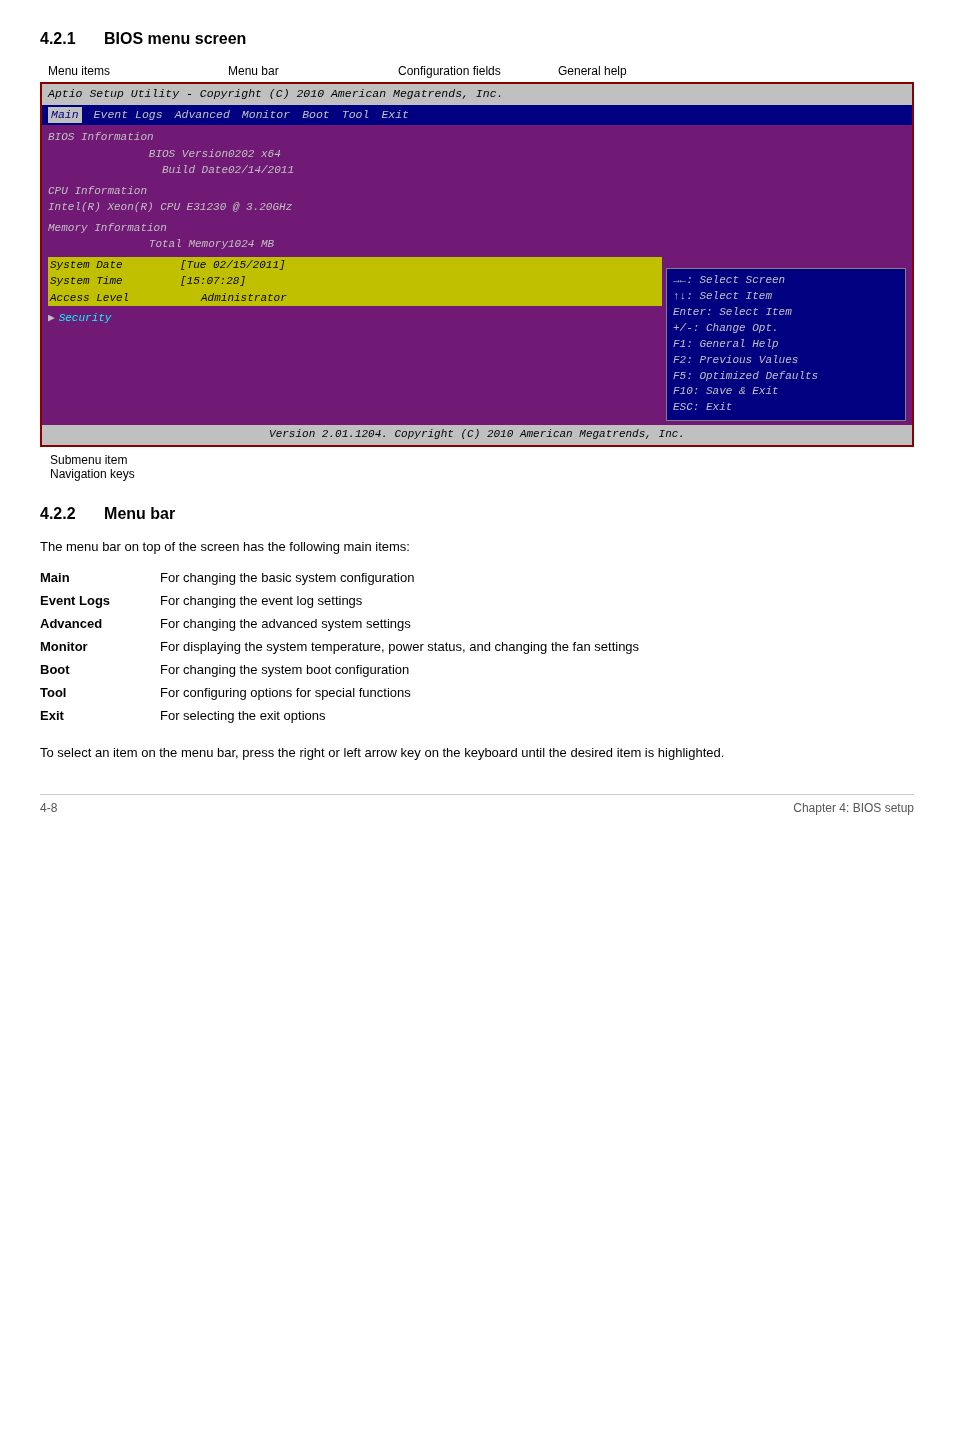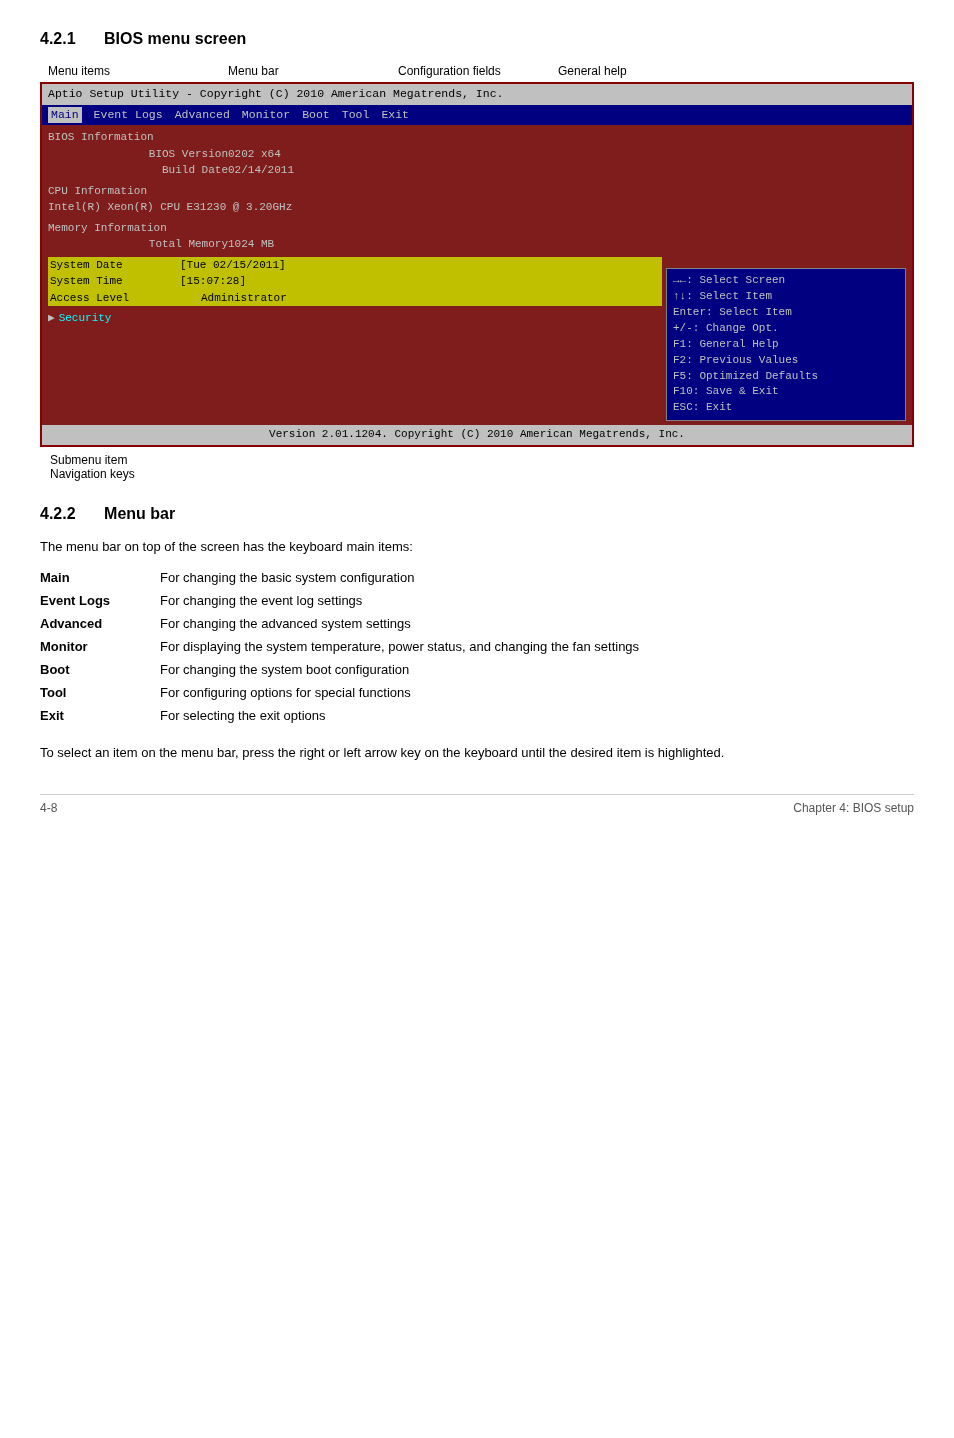--- a/index.html
+++ b/index.html
@@ -20,28 +20,29 @@
       margin-bottom: 16px;
       margin-top: 10px;
     }
     .section-num {
       margin-right: 24px;
     }
 
     
     .bios-screen {
       border: 2px solid #800;
-      background: #7f1d1d;
+      background: #701a75;
       color: #c0c0c0;
       font-family: 'Courier New', Courier, monospace;
       font-size: 11.5px;
       line-height: 1.45;
       padding: 0;
       margin-bottom: 6px;
       position: relative;
+      font-style: italic;
     }
 
     
     .bios-title-bar {
       background: #c0c0c0;
       color: #000;
       padding: 2px 6px;
       font-family: 'Courier New', Courier, monospace;
       font-size: 11.5px;
       display: flex;
@@ -335,21 +336,21 @@
   <span>Submenu item</span>
   <span>Navigation keys</span>
 </div>
 
 <div class="section-422">
   <h2 class="section-heading">
     <span class="section-num">4.2.2</span>
     <span>Menu bar</span>
   </h2>
 
-  <p class="section-intro">The menu bar on top of the screen has the keyboard main items:</p>
+  <p class="section-intro">The menu bar on top of the screen has the following main items:</p>
 
   <table class="menu-table">
     <tbody id="menu-table-body">
         <tr>
     <td><strong>Main</strong></td>
     <td>For changing the basic system configuration</td>
   </tr>
         <tr>
     <td><strong>Event Logs</strong></td>
     <td>For changing the event log settings</td>

